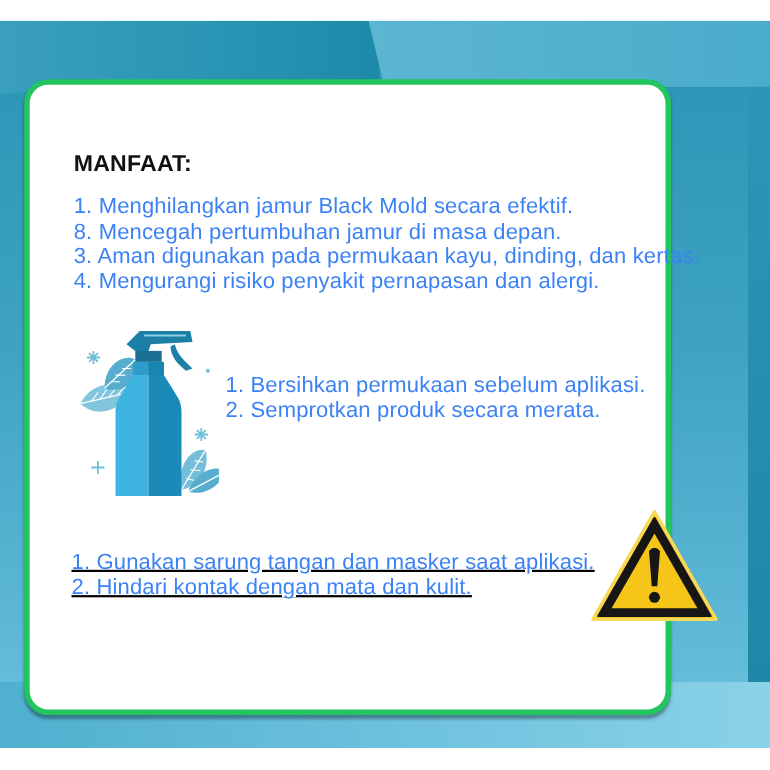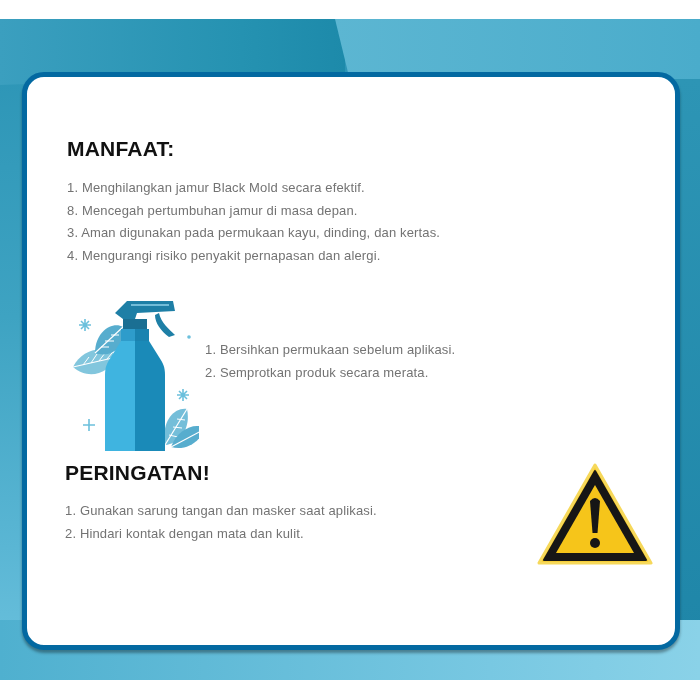--- a/index.html
+++ b/index.html
@@ -24,45 +24,45 @@
     .bg-band .bottom-glow {
       position: absolute; left: 0; bottom: 0; width: 700px; height: 60px;
       background: linear-gradient(90deg, #4fb0cf 0%, #78c8e2 70%, #8ad2e8 100%);
     }
     .bg-band .right-strip {
       position: absolute; right: 0; top: 60px; width: 20px; height: 560px;
       background: linear-gradient(180deg, #2d95b5, #1f86a8);
     }
 
     .card {
-      position: absolute; left: 22px; top: 72px; width: 658px; height: 578px;
+      position: absolute; left: 22px; top: 72px; width: 588px; height: 578px;
       background: #ffffff;
-      border: 5px solid #0369a1;
+      border: 5px solid #22c55e;
       border-radius: 22px;
       box-shadow: 0 3px 3px rgba(0,0,0,0.35);
     }
 
     .section-title {
       position: absolute; font-weight: bold; font-size: 21px; color: #111111;
       letter-spacing: 0.2px;
     }
     .list { position: absolute; list-style: none; }
     .list li {
-      font-size: 13px; color: #737373; line-height: 22.5px; white-space: nowrap;
+      font-size: 20px; color: #3b82f6; line-height: 22.5px; white-space: nowrap;
       letter-spacing: 0.15px;
     }
 
     #manfaat-title { left: 40px; top: 60px; }
     #manfaat-list { left: 40px; top: 100px; }
 
     #cara-title { left: 178px; top: 222px; }
     #cara-list { left: 178px; top: 262px; }
 
     #peringatan-title { left: 38px; top: 384px; }
-    #peringatan-list { left: 38px; top: 423px; }
+    #peringatan-list { left: 38px; top: 423px; text-decoration: underline; }
 
     .bottle-illustration { position: absolute; left: 38px; top: 218px; width: 134px; height: 160px; }
     .warning-sign { position: absolute; left: 508px; top: 384px; width: 120px; height: 108px; }
   </style>
 </head>
 <body>
 
 <div class="bg-band">
   <div class="shade-left"></div>
   <div class="light-right"></div>
@@ -116,21 +116,20 @@
 
     <path d="M56 46 L 46 62 C 42 68, 40 72, 40 80 L 40 156 L 70 156 L 70 46 Z" fill="#3fb4e0"></path>
     <path d="M70 46 L 84 46 L 94 62 C 98 68, 100 72, 100 80 L 100 156 L 70 156 Z" fill="#1a8ab8"></path>
   </svg>
 
   <ul class="list" id="cara-list">
     <li>1. Bersihkan permukaan sebelum aplikasi.</li>
     <li>2. Semprotkan produk secara merata.</li>
   </ul>
 
-  <div class="section-title" id="peringatan-title">PERINGATAN!</div>
   <ul class="list" id="peringatan-list">
     <li>1. Gunakan sarung tangan dan masker saat aplikasi.</li>
     <li>2. Hindari kontak dengan mata dan kulit.</li>
   </ul>
 
   <svg class="warning-sign" viewBox="0 0 120 108">
     <path d="M60 4 L 116 102 L 4 102 Z" fill="#f6c51a" stroke="#f6d85a" stroke-width="3" stroke-linejoin="round"></path>
     <path d="M60 10 L 111 99 L 9 99 Z" fill="#161616" stroke="#161616" stroke-width="2" stroke-linejoin="round"></path>
     <path d="M60 24 L 99 92 L 21 92 Z" fill="#f6c51a"></path>
     <path d="M55 40 Q 60 34 65 40 L 62.5 72 L 57.5 72 Z" fill="#161616"></path>

